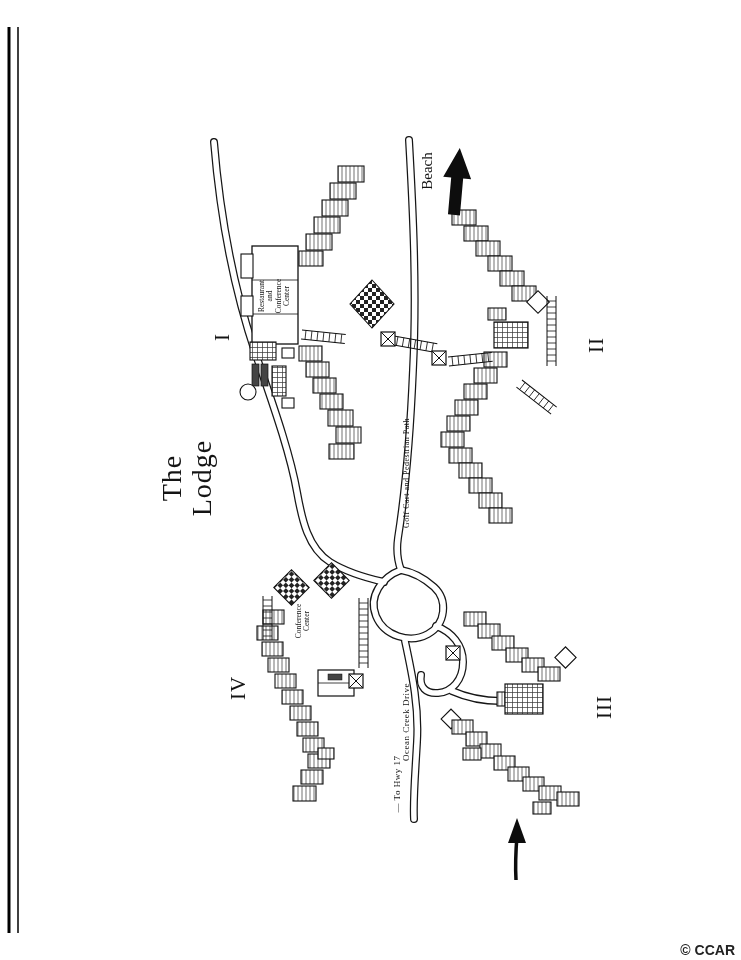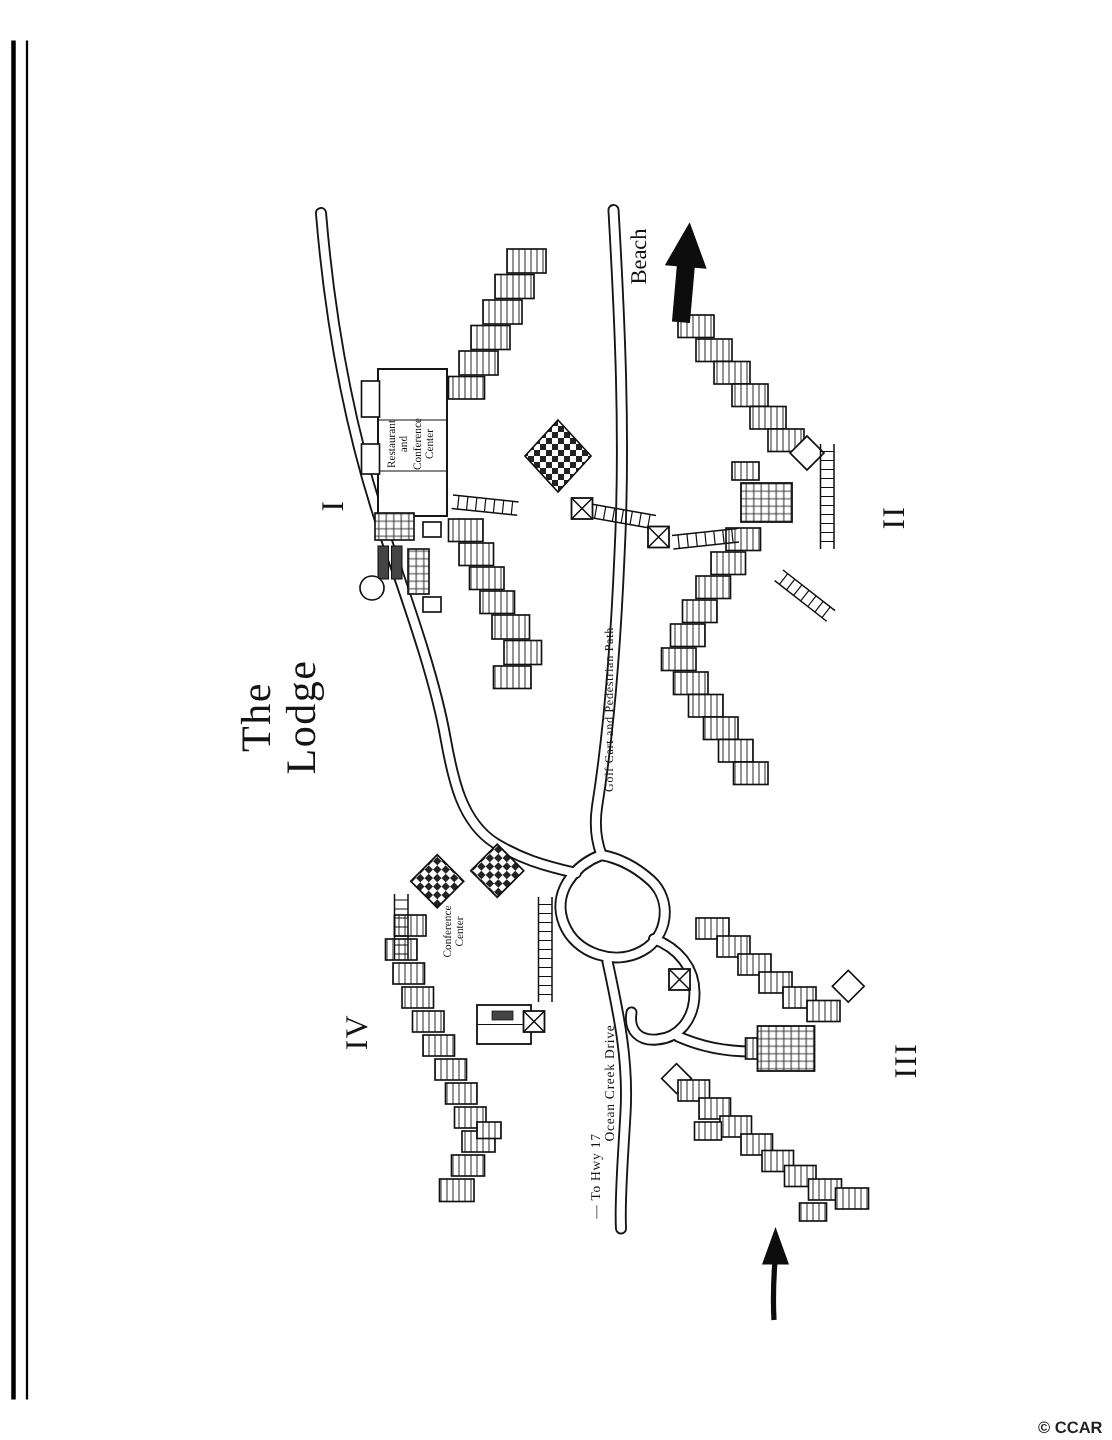--- a/index.html
+++ b/index.html
@@ -14,21 +14,21 @@
     font-family:"Liberation Serif", serif; line-height:1.08;
   }
   .title   { font-size:28px; white-space:normal; letter-spacing:1px; }
   .beach   { font-size:15px; }
   .numeral { font-size:21px; letter-spacing:1px; }
   .roadlbl { font-size:8px;  letter-spacing:0.5px; }
   .roadlbl2{ font-size:9px;  letter-spacing:0.5px; }
   .bldglbl { font-size:7.5px; white-space:normal; line-height:1.1; }
   .credit {
     position:absolute; right:6px; bottom:2px;
-    font-family:"Liberation Sans", sans-serif; font-size:11px; font-weight:bold; color:#222;
+    font-family:"Liberation Sans", sans-serif; font-size:14px; font-weight:bold; color:#222;
   }
 </style>
 </head>
 <body>
 
 <div class="page">
 
   <svg class="mapart" width="741" height="960" viewBox="0 0 741 960" xmlns="http://www.w3.org/2000/svg">
     <defs>
       <pattern id="units" width="4" height="16" patternUnits="userSpaceOnUse">

